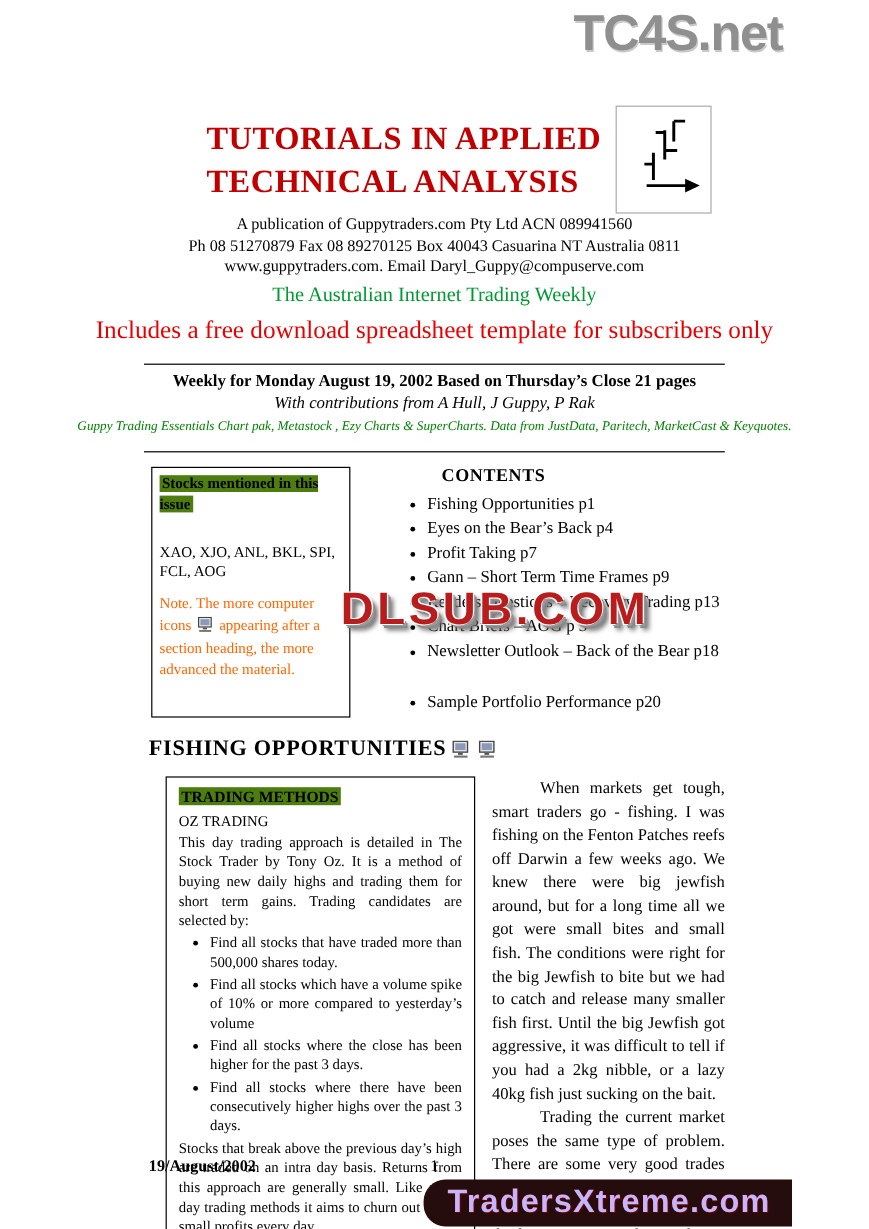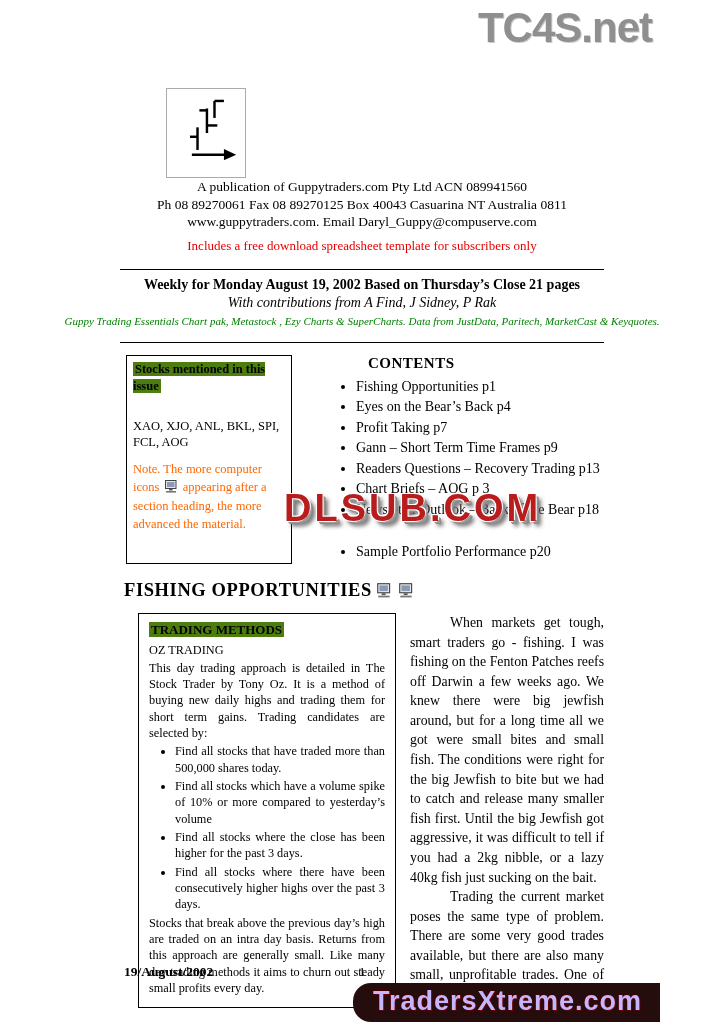--- a/index.html
+++ b/index.html
@@ -42,21 +42,21 @@
     font-size:27px; font-weight:bold; color:#c00000;
     line-height:1.32; letter-spacing:0.5px; white-space:nowrap;
   }
   .logo-box {
     width:80px; height:90px; border:1px solid #aaa; background:#fff;
     display:flex; align-items:center; justify-content:center; margin-top:-2px;
   }
   .pub-line { text-align:center; font-size:13.5px; line-height:17.5px; }
   .pub-line:first-of-type { margin-top:4px; }
   .tagline { text-align:center; color:#009933; font-size:17px; margin-top:5px; }
-  .subscriber { text-align:center; color:#e80000; font-size:13px; margin-top:7px; }
+  .subscriber { text-align:center; color:#e80000; font-size:21px; margin-top:7px; }
 
   .rule { border:none; border-top:1px solid #000; margin:15px 56px 0 56px; }
 
   .issue-info { margin-top:7px; }
   .weekly { text-align:center; font-size:14px;font-weight:bold; }
   .contributors { text-align:center; font-size:14px; font-style:italic; margin-top:2px; }
   .software { text-align:center; font-size:11px; font-style:italic; color:#008000; margin-top:4px; }
 
   
   .toc-row { display:flex; margin:12px 56px 0 62px; }
@@ -104,47 +104,52 @@
 </style>
 </head>
 <body>
 
 <div class="page">
 
   <div class="wm-top">TC4S.net</div>
 
   <header class="masthead">
     <div class="masthead-row">
+      <div class="title-block">
+        <div class="title-line">TUTORIALS IN APPLIED</div>
+        <div class="title-line">TECHNICAL ANALYSIS</div>
+      </div>
       <div class="logo-box">
         <svg width="66" height="76" viewBox="0 0 70 80">
           <g stroke="#000" stroke-width="2.6" fill="none">
             <polyline points="44,6 54,6"></polyline>
             <line x1="44" y1="6" x2="44" y2="24"></line>
             <polyline points="28,16 36,16"></polyline>
             <line x1="36" y1="14" x2="36" y2="40"></line>
             <polyline points="36,32 47,32"></polyline>
             <polyline points="18,44 26,44"></polyline>
             <line x1="26" y1="34" x2="26" y2="58"></line>
             <line x1="20" y1="63" x2="55" y2="63"></line>
           </g>
           <polygon points="54,57 67,63 54,69" fill="#000"></polygon>
         </svg>
       </div>
     </div>
     <div class="pub-line">A publication of Guppytraders.com Pty Ltd ACN 089941560</div>
-    <div class="pub-line">Ph 08 89270061  Fax 08 89270125  Box 40043 Casuarina NT Australia  0811</div>
+    <div class="pub-line">Ph 08 51270879  Fax 08 89270125  Box 40043 Casuarina NT Australia  0811</div>
     <div class="pub-line">www.guppytraders.com.  Email  Daryl_Guppy@compuserve.com</div>
+    <div class="tagline">The Australian Internet Trading Weekly</div>
     <div class="subscriber">Includes a free download spreadsheet template for subscribers only</div>
   </header>
 
   <hr class="rule">
 
   <div class="issue-info">
     <div class="weekly">Weekly for Monday August 19, 2002 Based on Thursday’s Close 21 pages</div>
-    <div class="contributors">With contributions from A Find, J Sidney,  P Rak</div>
+    <div class="contributors">With contributions from A Hull, J Guppy,  P Rak</div>
     <div class="software">Guppy Trading Essentials Chart pak, Metastock , Ezy Charts &amp; SuperCharts. Data from JustData, Paritech, MarketCast &amp; Keyquotes.</div>
   </div>
 
   <hr class="rule">
 
   <section class="toc-row">
     <aside class="stocks-box">
       <span class="hl">Stocks mentioned in this issue</span>
       <div class="tickers">XAO, XJO, ANL, BKL, SPI, FCL, AOG</div>
       <div class="note">

